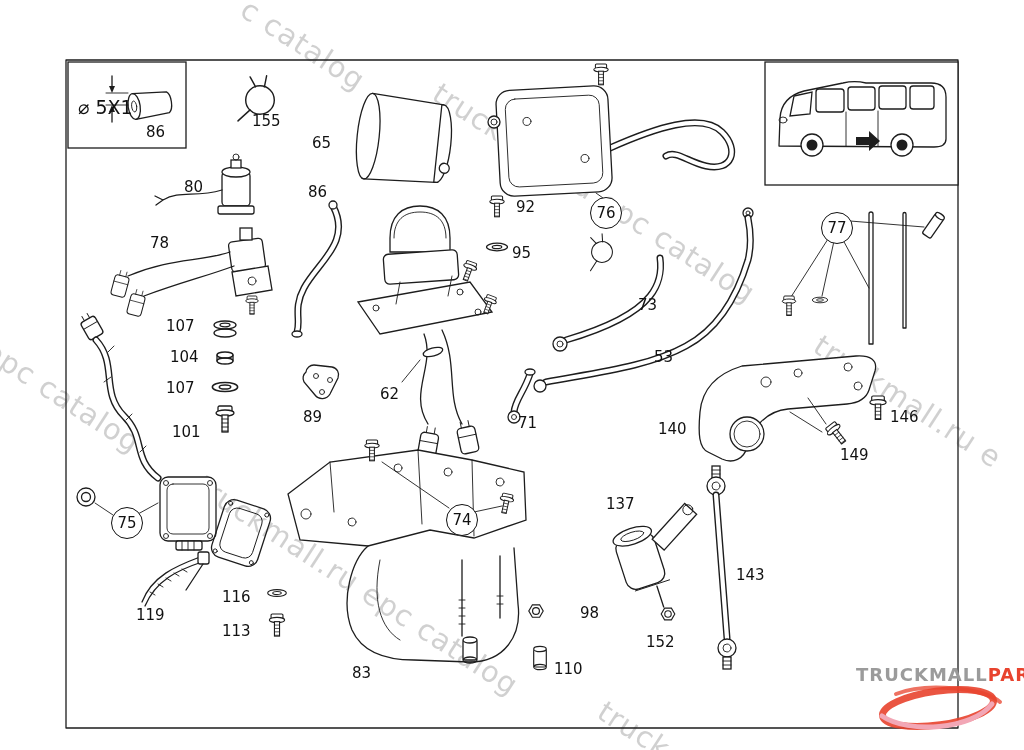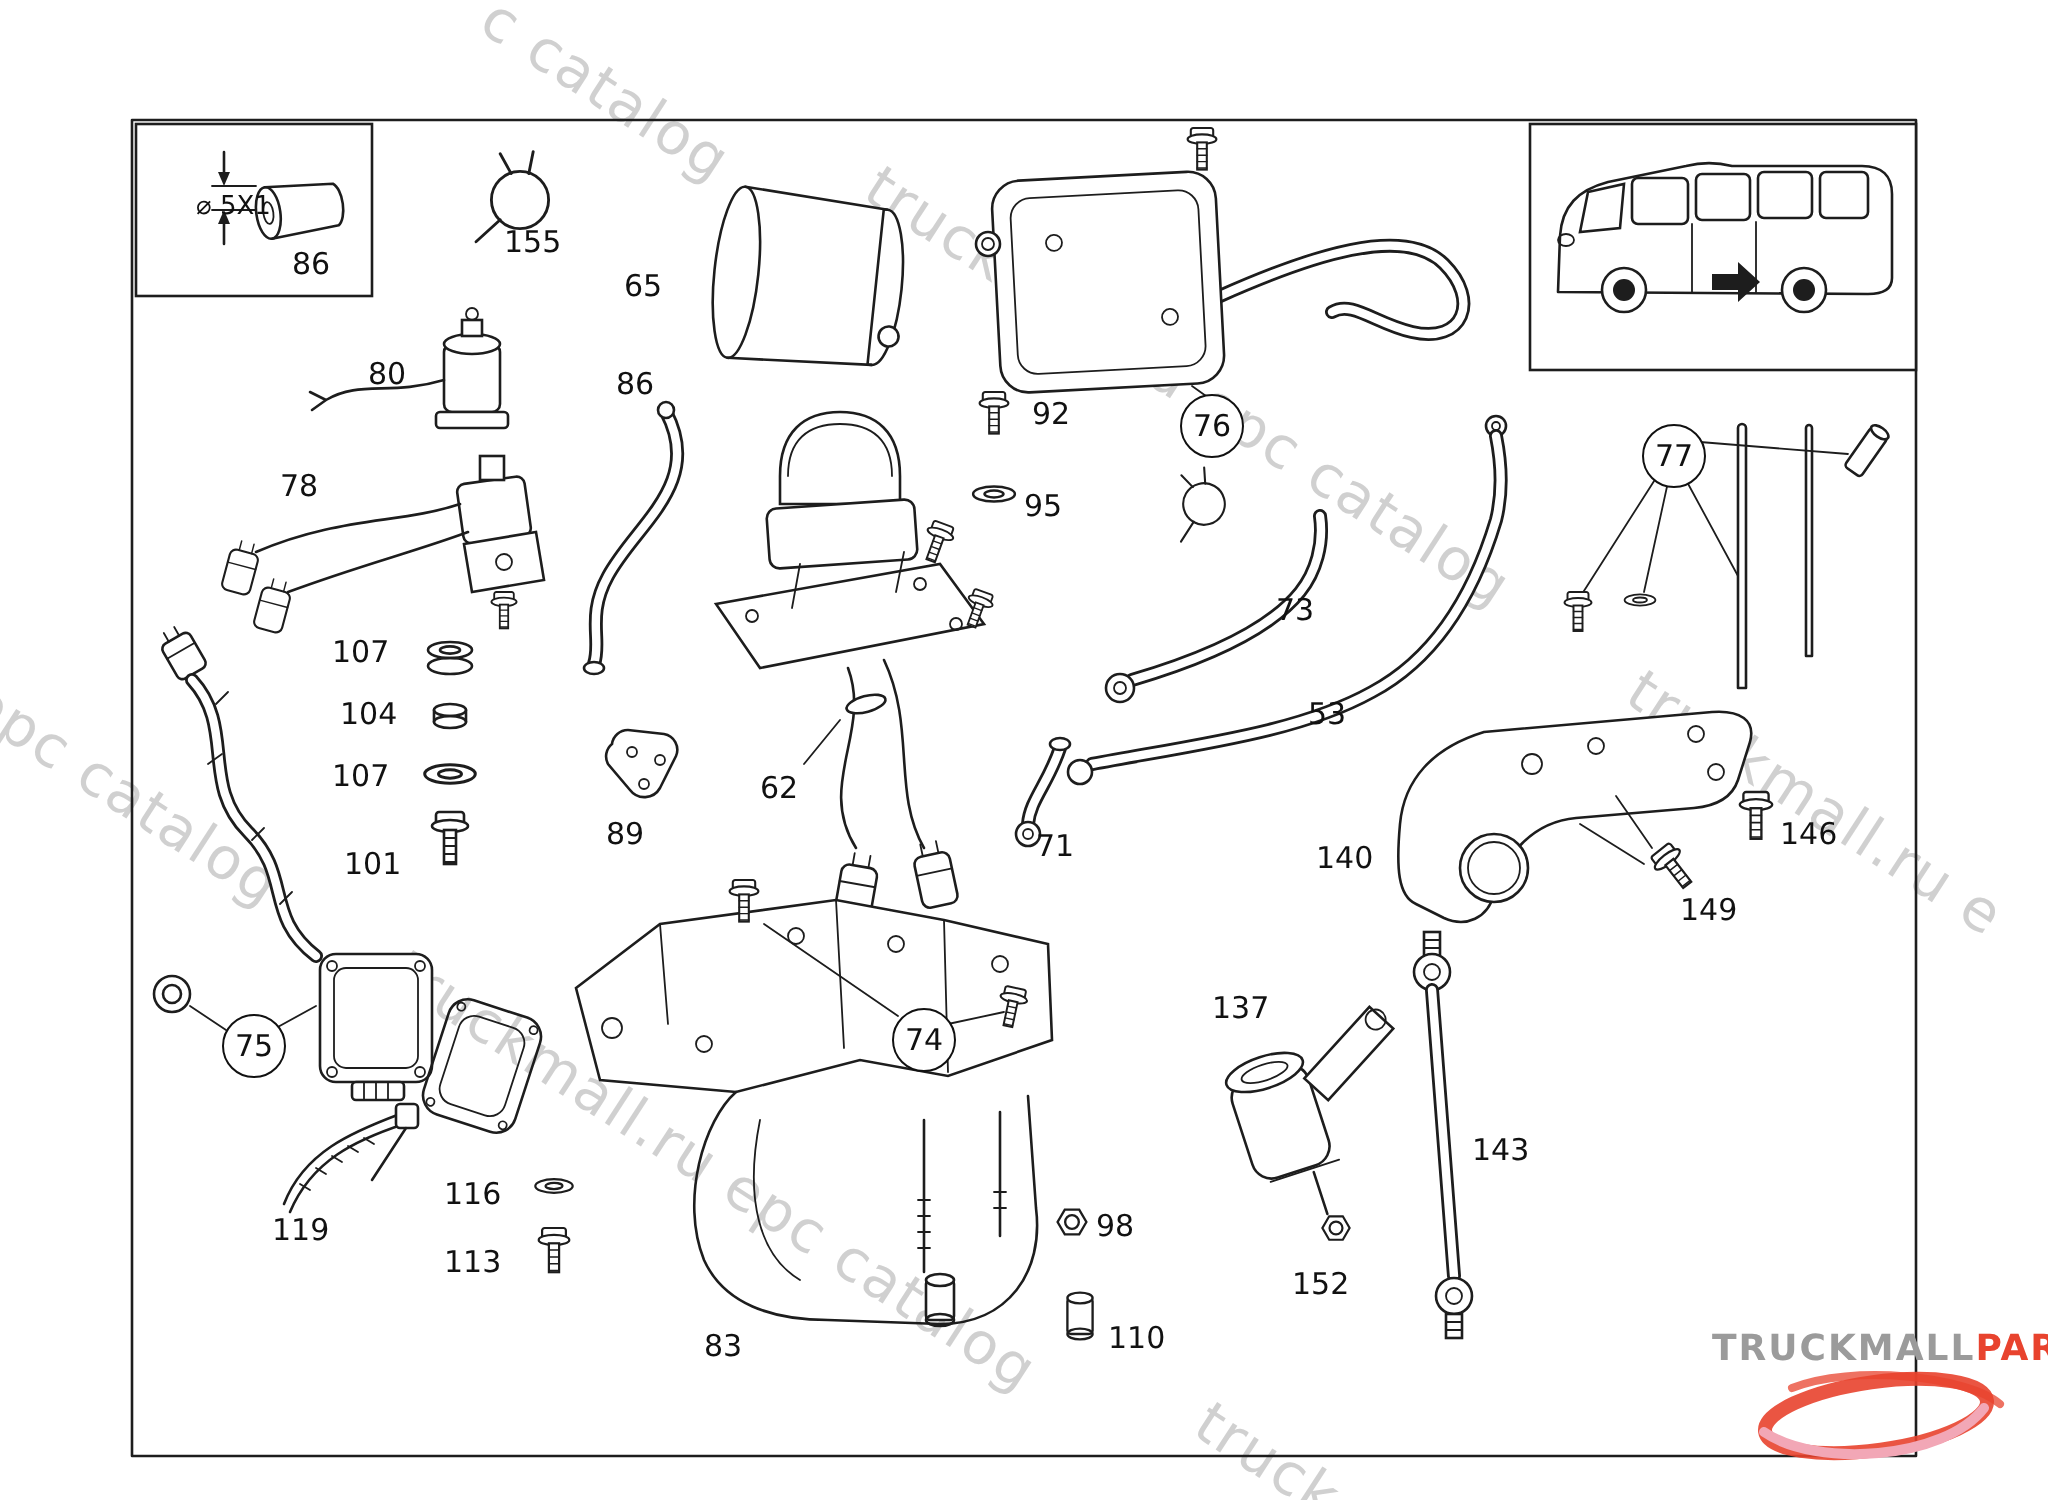--- a/index.html
+++ b/index.html
@@ -11,21 +11,21 @@
   
   svg.art{position:absolute;left:0;top:0;z-index:1;}
   svg .ln{fill:none;stroke:#1d1d1d;stroke-width:1.3;stroke-linecap:round;stroke-linejoin:round;}
   svg .thin{fill:none;stroke:#1d1d1d;stroke-width:.9;stroke-linecap:round;}
   svg .fw{fill:#fff;stroke:#1d1d1d;stroke-width:1.3;}
   svg .fb{fill:#1d1d1d;stroke:none;}
   svg .to{fill:none;stroke:#1d1d1d;stroke-width:7;stroke-linecap:round;}
   svg .ti{fill:none;stroke:#fff;stroke-width:4.2;stroke-linecap:round;}
   
   .co{position:absolute;z-index:2;font-size:15px;color:#111;white-space:nowrap;}
-  .co.dim{font-size:13px;margin-left:20px;}
+  .co.dim{font-size:19px;}
   .cc{position:absolute;z-index:2;width:30px;height:30px;border:1.4px solid #111;border-radius:50%;
       background:#fff;display:flex;align-items:center;justify-content:center;font-size:15px;color:#111;}
   
   .brand{position:absolute;left:856px;top:664px;z-index:3;font-size:18px;font-weight:bold;letter-spacing:1px;}
   .brand .bg{color:#9b9b9b;text-align:right;}
   .brand .br{color:#e8432e;}
   .logo{position:absolute;left:866px;top:680px;z-index:3;}
 </style>
 </head>
 <body>
@@ -339,41 +339,41 @@
     </g>
   </svg>
 
   <span class="co dim" style="left:78px;top:96px">⌀ 5X1</span>
   <span class="co" style="left:146px;top:123px">86</span>
 
   <span class="co" style="left:252px;top:112px">155</span>
   <span class="co" style="left:312px;top:134px">65</span>
   <span class="co" style="left:184px;top:178px">80</span>
   <span class="co" style="left:308px;top:183px">86</span>
-  <span class="co" style="left:140px;top:234px">78</span>
+  <span class="co" style="left:150px;top:234px">78</span>
   <span class="co" style="left:516px;top:198px">92</span>
   <span class="co" style="left:512px;top:244px">95</span>
   <span class="co" style="left:638px;top:296px">73</span>
   <span class="co" style="left:654px;top:348px">53</span>
   <span class="co" style="left:166px;top:317px">107</span>
   <span class="co" style="left:170px;top:348px">104</span>
   <span class="co" style="left:166px;top:379px">107</span>
   <span class="co" style="left:172px;top:423px">101</span>
   <span class="co" style="left:303px;top:408px">89</span>
   <span class="co" style="left:380px;top:385px">62</span>
   <span class="co" style="left:518px;top:414px">71</span>
   <span class="co" style="left:658px;top:420px">140</span>
   <span class="co" style="left:890px;top:408px">146</span>
   <span class="co" style="left:840px;top:446px">149</span>
   <span class="co" style="left:606px;top:495px">137</span>
   <span class="co" style="left:736px;top:566px">143</span>
   <span class="co" style="left:136px;top:606px">119</span>
   <span class="co" style="left:222px;top:588px">116</span>
   <span class="co" style="left:222px;top:622px">113</span>
-  <span class="co" style="left:548px;top:604px">98</span>
+  <span class="co" style="left:580px;top:604px">98</span>
   <span class="co" style="left:352px;top:664px">83</span>
   <span class="co" style="left:554px;top:660px">110</span>
   <span class="co" style="left:646px;top:633px">152</span>
 
   <div class="cc" style="left:590px;top:197px">76</div>
   <div class="cc" style="left:821px;top:212px">77</div>
   <div class="cc" style="left:111px;top:507px">75</div>
   <div class="cc" style="left:446px;top:504px">74</div>
 
   <div class="brand">

